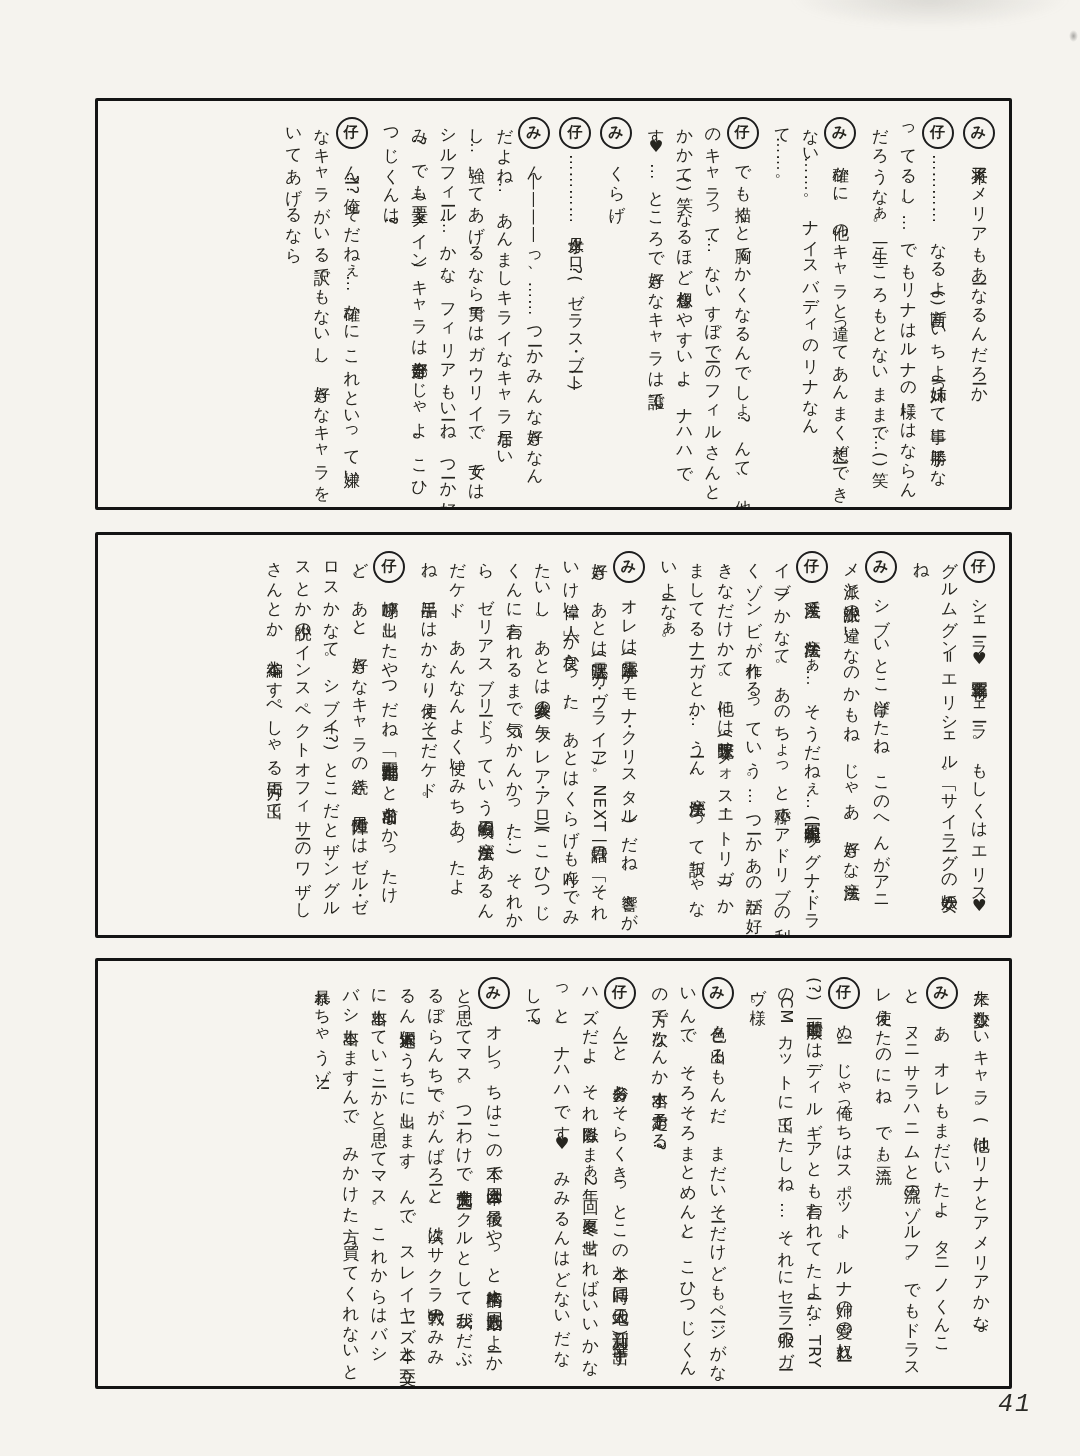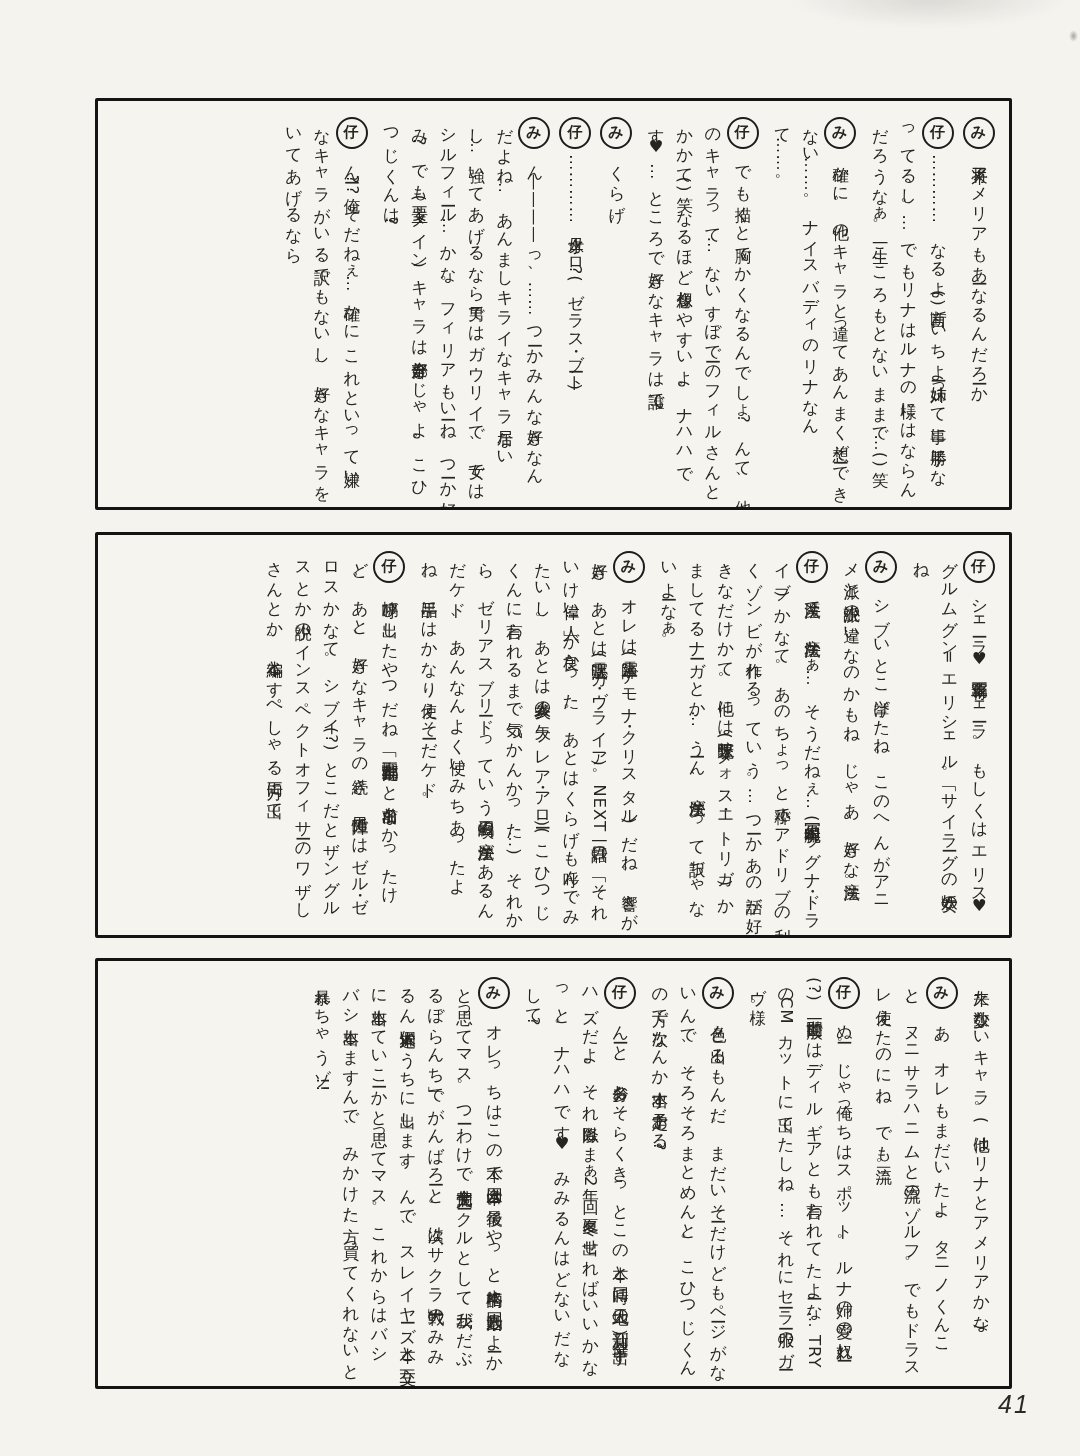--- a/index.html
+++ b/index.html
@@ -47,21 +47,21 @@
     border:2px solid #1d1d1d;
     border-radius:50%;
     font-size:15px;font-weight:bold;
     line-height:27px;text-align:center;
     margin:0 0 5px 0;
     background:transparent;
   }
   .marker:empty{display:none;}
   .page-number{
     position:absolute;left:998px;top:1390px;
-    font-family:Liberation Sans, sans-serif;
+    font-family:Liberation Mono, monospace;
     font-style:italic;
     font-size:25px;color:#2a2a26;
     letter-spacing:2px;
   }
 </style>
 </head>
 <body>
 
 <div class="scan-smudge"></div>
 <div class="scan-speck"></div>

